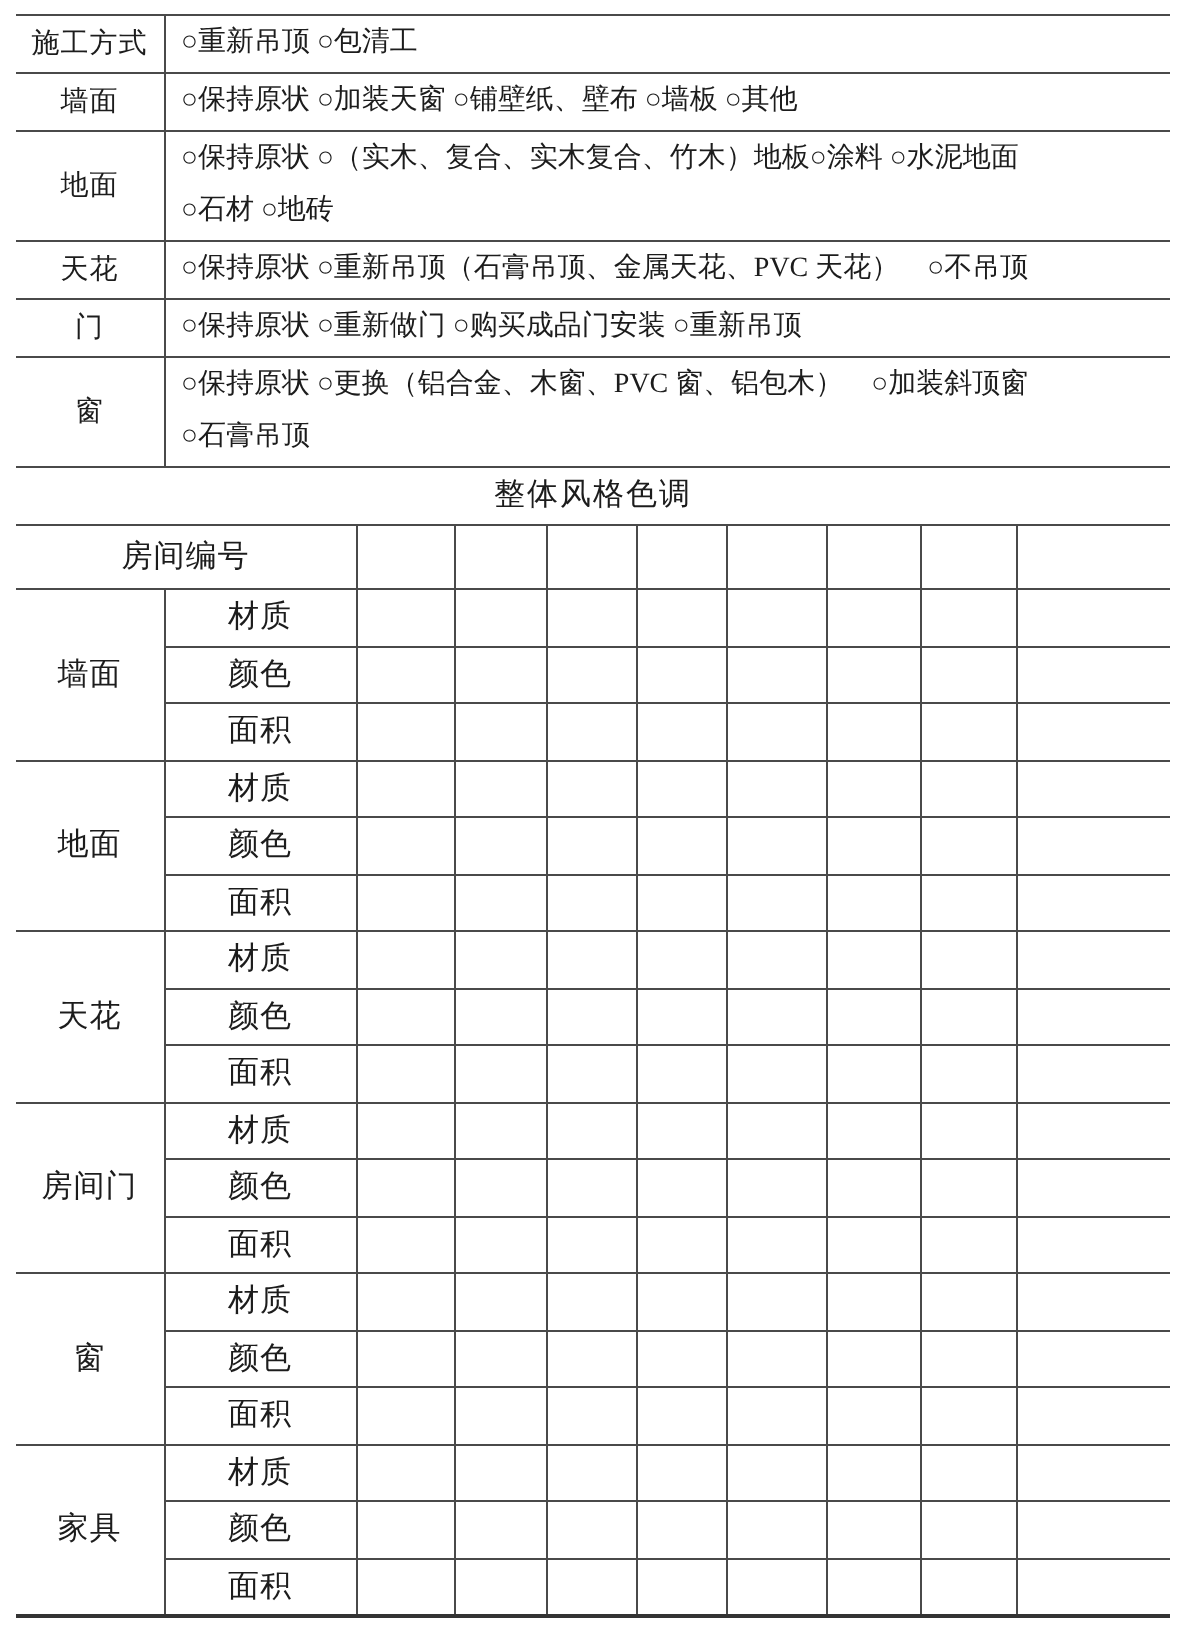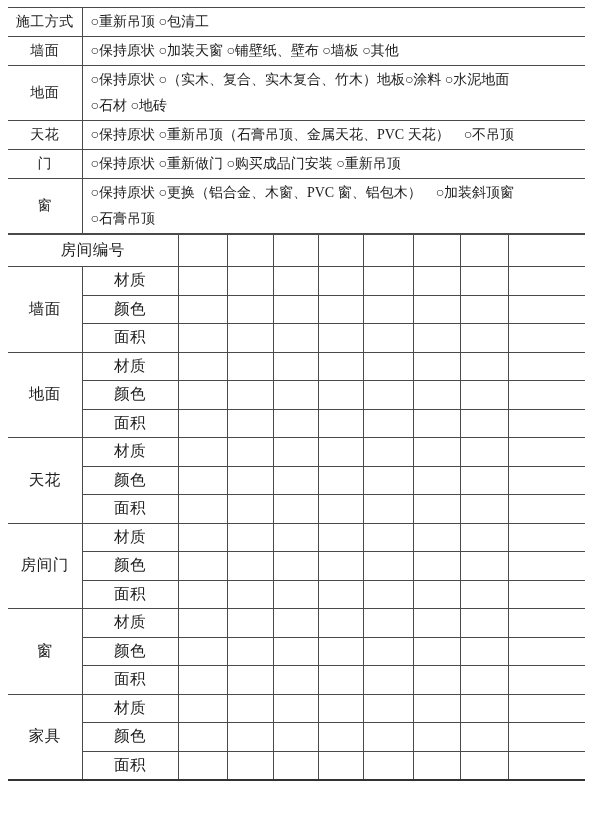--- a/index.html
+++ b/index.html
@@ -83,20 +83,21 @@
         <td class="opts">○保持原状 ○重新做门 ○购买成品门安装 ○重新吊顶</td>
       </tr>
       <tr class="rh54">
         <td class="lbl">窗</td>
         <td class="opts">○保持原状 ○更换（铝合金、木窗、PVC 窗、铝包木）　○加装斜顶窗
 ○石膏吊顶</td>
       </tr>
     </tbody>
   </table>
 
+  <div class="section-heading">整体风格色调</div>
 
   <table class="style-table">
     <colgroup>
       <col style="width:74px">
         <col style="width:96px">
       <col style="width:49px">
         <col style="width:46px">
         <col style="width:45px">
         <col style="width:45px">
       <col style="width:50px">

